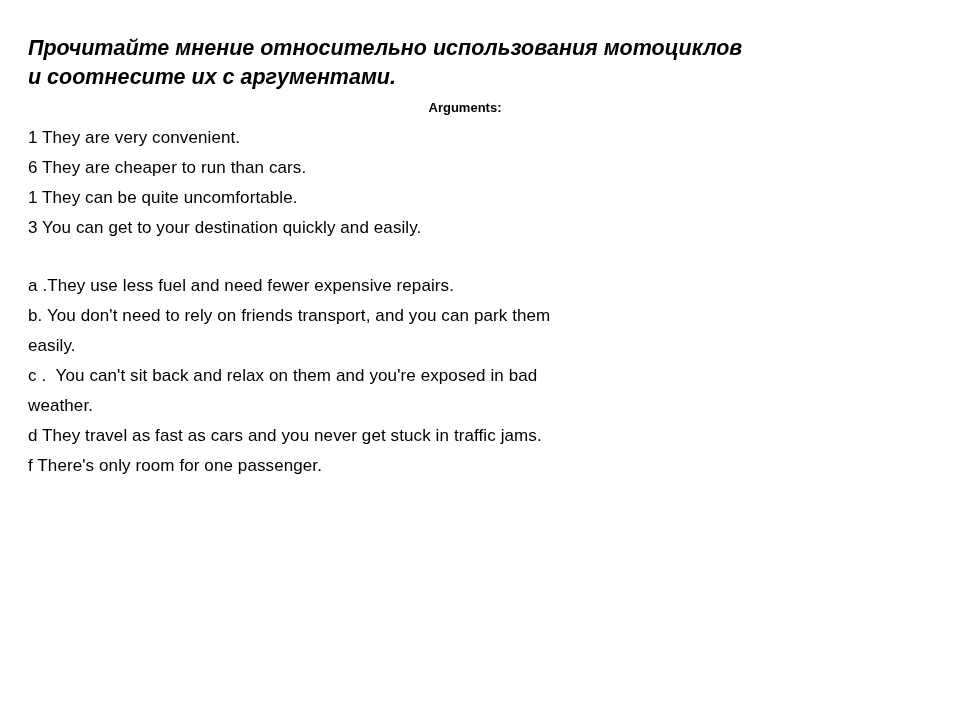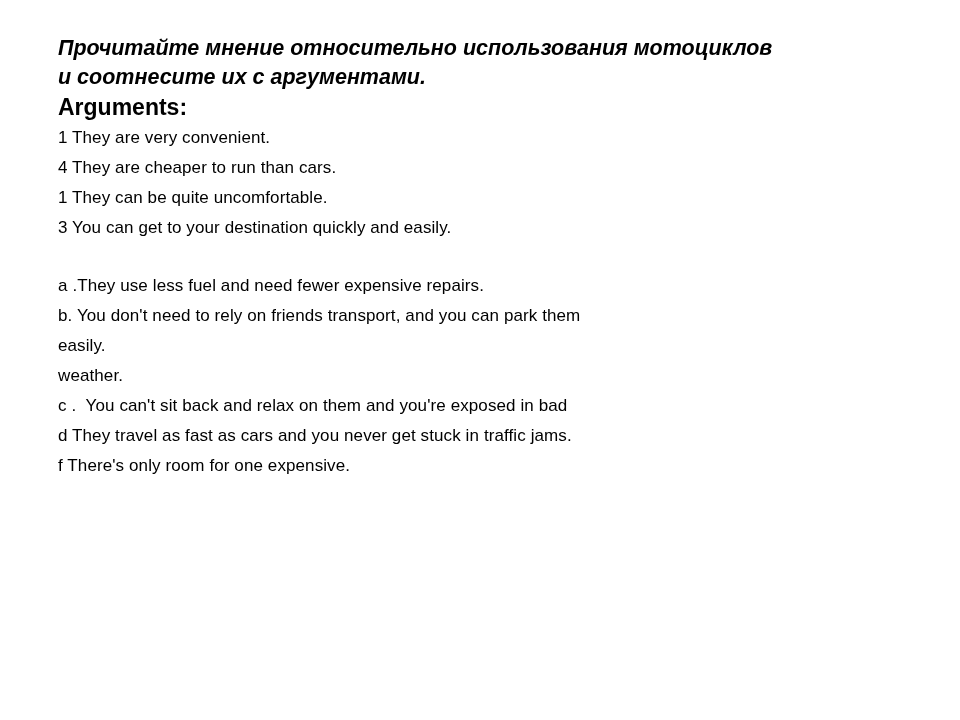--- a/index.html
+++ b/index.html
@@ -11,65 +11,66 @@
     height: 720px;
     background: #ffffff;
     font-family: "Liberation Sans", sans-serif;
     color: #000000;
     overflow: hidden;
   }
   .page {
     box-sizing: border-box;
     width: 960px;
     height: 720px;
-    padding: 34px 58px 0 58px;
+    padding: 34px 58px 0 28px;
   }
   .line {
     font-size: 17px;
     line-height: 30px;
     white-space: pre-wrap;
     letter-spacing: 0.1px;
   }
   .instruction {
     font-style: italic;
     font-weight: bold;
     font-size: 21.5px;
     line-height: 29px;
   }
   .heading {
     font-weight: bold;
-    font-size: 23px;
+    font-size: 13px;
     line-height: 31px;
+    text-align: center;
   }
   .heading-indent {
     padding-left: 7px;
   }
   .spacer {
     height: 28px;
   }
 </style>
 </head>
 <body>
 
 <div class="page">
 
   <div class="instruction">Прочитайте мнение относительно использования мотоциклов</div>
   <div class="instruction">и соотнесите их с аргументами.</div>
 
   <div class="heading">Arguments:</div>
 
   <div class="line">1 They are very convenient.</div>
-  <div class="line">4 They are cheaper to run than cars.</div>
+  <div class="line">6 They are cheaper to run than cars.</div>
   <div class="line">1 They can be quite uncomfortable.</div>
   <div class="line">3 You can get to your destination quickly and easily.</div>
 
   <div class="spacer"></div>
 
 
   <div class="line">a .They use less fuel and need fewer expensive repairs.</div>
   <div class="line">b. You don't need to rely on friends transport, and you can park them</div>
   <div class="line">easily.</div>
+  <div class="line">c .  You can't sit back and relax on them and you're exposed in bad</div>
   <div class="line">weather.</div>
-  <div class="line">c .  You can't sit back and relax on them and you're exposed in bad</div>
   <div class="line">d They travel as fast as cars and you never get stuck in traffic jams.</div>
-  <div class="line">f There's only room for one expensive.</div>
+  <div class="line">f There's only room for one passenger.</div>
 
 </div>
 
 </body></html>

